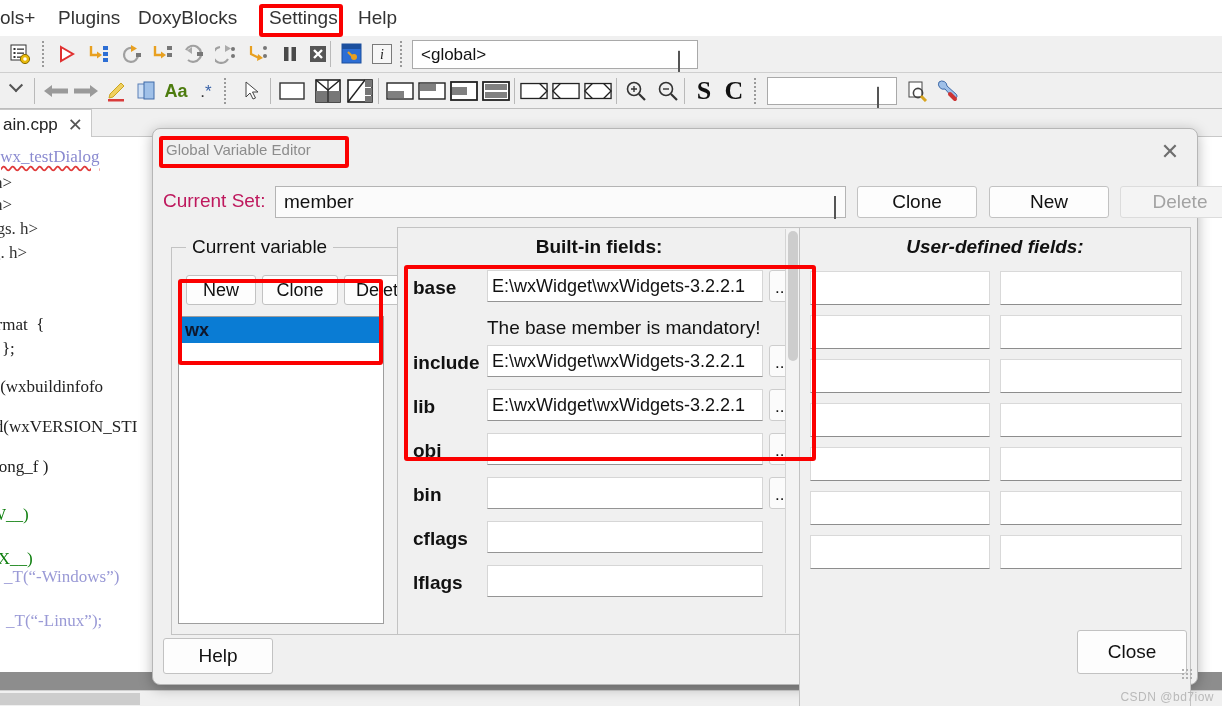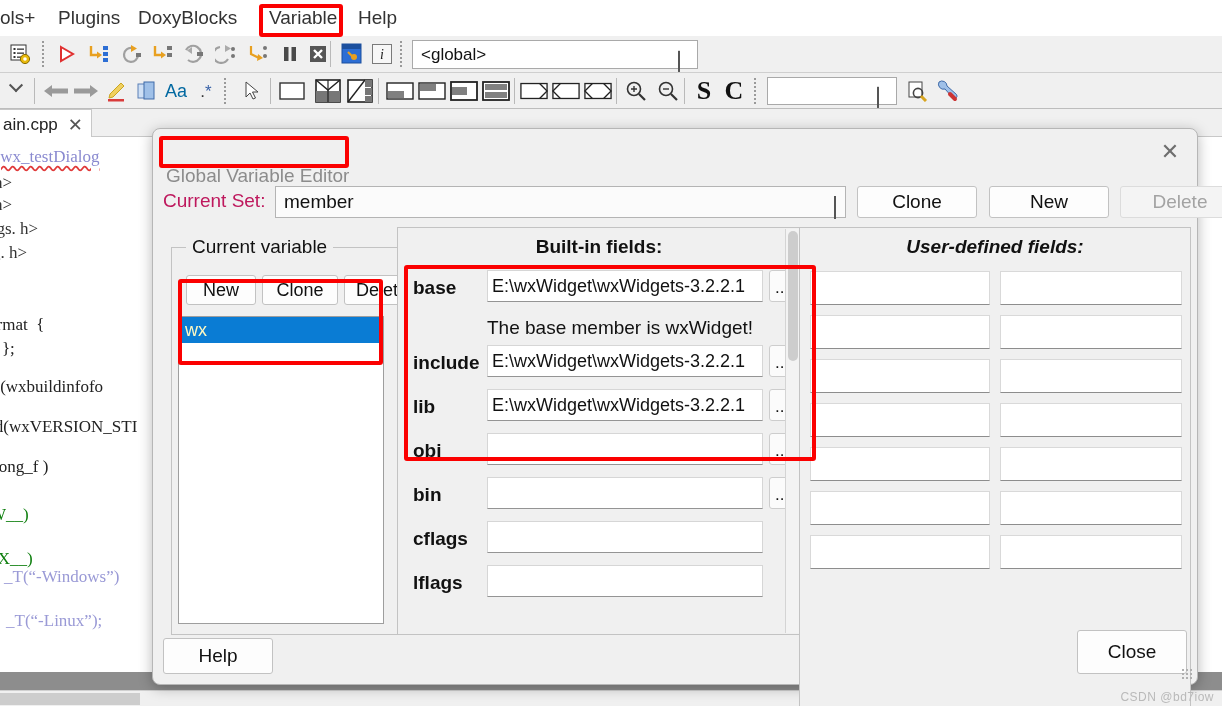--- a/index.html
+++ b/index.html
@@ -117,21 +117,21 @@
   .dialog {
     position: absolute; left: 152px; top: 128px;
     width: 1046px; height: 557px;
     background: #f0f0f0;
     border: 1px solid #b6b6b6;
     border-radius: 8px;
     box-shadow: 0 3px 14px rgba(0,0,0,0.28);
   }
   .dlg-title {
     position: absolute; left: 13px; top: 12px;
-    font-size: 19px; color: #8c8c8c; margin-top: 24px;
+    font-size: 15px; color: #8c8c8c;
   }
   .dlg-close {
     position: absolute; right: 14px; top: 10px;
     width: 26px; height: 26px;
     display: flex; align-items: center; justify-content: center;
     color: #6e6e6e; font-size: 22px; line-height: 1;
   }
 
   .row-currentset {
     position: absolute; left: 10px; top: 57px; width: 1026px; height: 32px;
@@ -183,21 +183,21 @@
   .btn-var-del   { position: absolute; left: 166px; top: 0; width: 76px; height: 30px; font-size: 18px; }
 
   .varlist {
     position: absolute; left: 6px; top: 68px; width: 206px; height: 308px;
     background: #ffffff; border: 1px solid #9e9e9e;
   }
   .varlist-item {
     height: 26px; display: flex; align-items: center;
     padding: 0 6px; font-size: 18px; color: #111;
   }
-  .varlist-item.selected { background: #0a7cd4; color: #fef9c3; font-weight: normal; }
+  .varlist-item.selected { background: #0a7cd4; color: #0f172a; font-weight: bold; }
 
   
   #grp-builtin { left: 244px; top: 98px; width: 404px; height: 408px; }
   .bf-scrollarea { position: absolute; left: 1px; top: 1px; right: 15px; bottom: 1px; overflow: hidden; }
   .bf-row { position: absolute; left: 0; width: 100%; height: 44px; }
   .bf-label {
     position: absolute; left: 14px; top: 10px;
     font-size: 19px; font-weight: bold; color: #111;
   }
   .bf-input {
@@ -263,21 +263,21 @@
 </style>
 </head>
 <body>
 
 <div id="root">
 
   <div class="menubar">
     <div class="menu-item" style="left:0px">ols+</div>
     <div class="menu-item" style="left:58px">Plugins</div>
     <div class="menu-item" style="left:138px">DoxyBlocks</div>
-    <div class="menu-item" style="left:269px">Variable</div>
+    <div class="menu-item" style="left:269px">Settings</div>
     <div class="menu-item" style="left:358px">Help</div>
   </div>
 
   <div class="toolbar-row" id="tb1">
     <div class="tb-ico" style="left:6px">
       <svg width="22" height="22" viewBox="0 0 22 22">
         <rect x="2" y="2" width="15" height="15" fill="#fff" stroke="#333"></rect>
         <rect x="4.5" y="5" width="2" height="2" fill="#333"></rect>
           <rect x="8" y="5.5" width="7" height="1.3" fill="#333"></rect>
         <rect x="4.5" y="9" width="2" height="2" fill="#333"></rect>
@@ -396,21 +396,21 @@
           <rect x="3" y="19" width="16" height="2.5" fill="#d93b3b"></rect>
         </svg>
     </div>
     <div class="tb-ico" style="left:132px">
       <svg width="22" height="22" viewBox="0 0 22 22">
           <rect x="3" y="4" width="11" height="14" fill="#cfe0f5" stroke="#5a7fb5"></rect>
           <rect x="9" y="2" width="10" height="17" fill="#9fc0e8" stroke="#3f6aa8"></rect>
         </svg>
     </div>
     <div class="tb-ico" style="left:162px">
-      <span style="font-size:18px;color:#0369a1;font-weight:normal">Aa</span>
+      <span style="font-size:18px;color:#4d7c0f;font-weight:bold">Aa</span>
     </div>
     <div class="tb-ico" style="left:192px">
       <span style="font-size:17px;color:#333">.<span style="color:#3a63a8">*</span></span>
     </div>
     <div class="tb-sep" style="left:222px"></div>
     <div class="tb-ico" style="left:238px">
       <svg width="16" height="20" viewBox="0 0 16 20">
           <path d="M2,1 L2,16 L6,12 L9,18 L11.5,17 L8.5,11 L14,11 Z" fill="#fff" stroke="#444"></path>
         </svg>
     </div>
@@ -586,21 +586,21 @@
     <div class="group" id="grp-builtin">
       <div class="group-title-center">Built-in fields:</div>
 
       <div class="bf-scrollarea">
 
         <div class="bf-row" style="top:38px">
           <div class="bf-label">base</div>
           <div class="bf-input">E:\wxWidget\wxWidgets-3.2.2.1</div>
           <div class="bf-dots">...</div>
         </div>
-        <div class="bf-note" style="top:88px">The base member is wxWidget!</div>
+        <div class="bf-note" style="top:88px">The base member is mandatory!</div>
 
         <div class="bf-row" style="top:113px">
           <div class="bf-label">include</div>
           <div class="bf-input">E:\wxWidget\wxWidgets-3.2.2.1</div>
           <div class="bf-dots">...</div>
         </div>
 
         <div class="bf-row" style="top:157px">
           <div class="bf-label">lib</div>
           <div class="bf-input">E:\wxWidget\wxWidgets-3.2.2.1</div>

